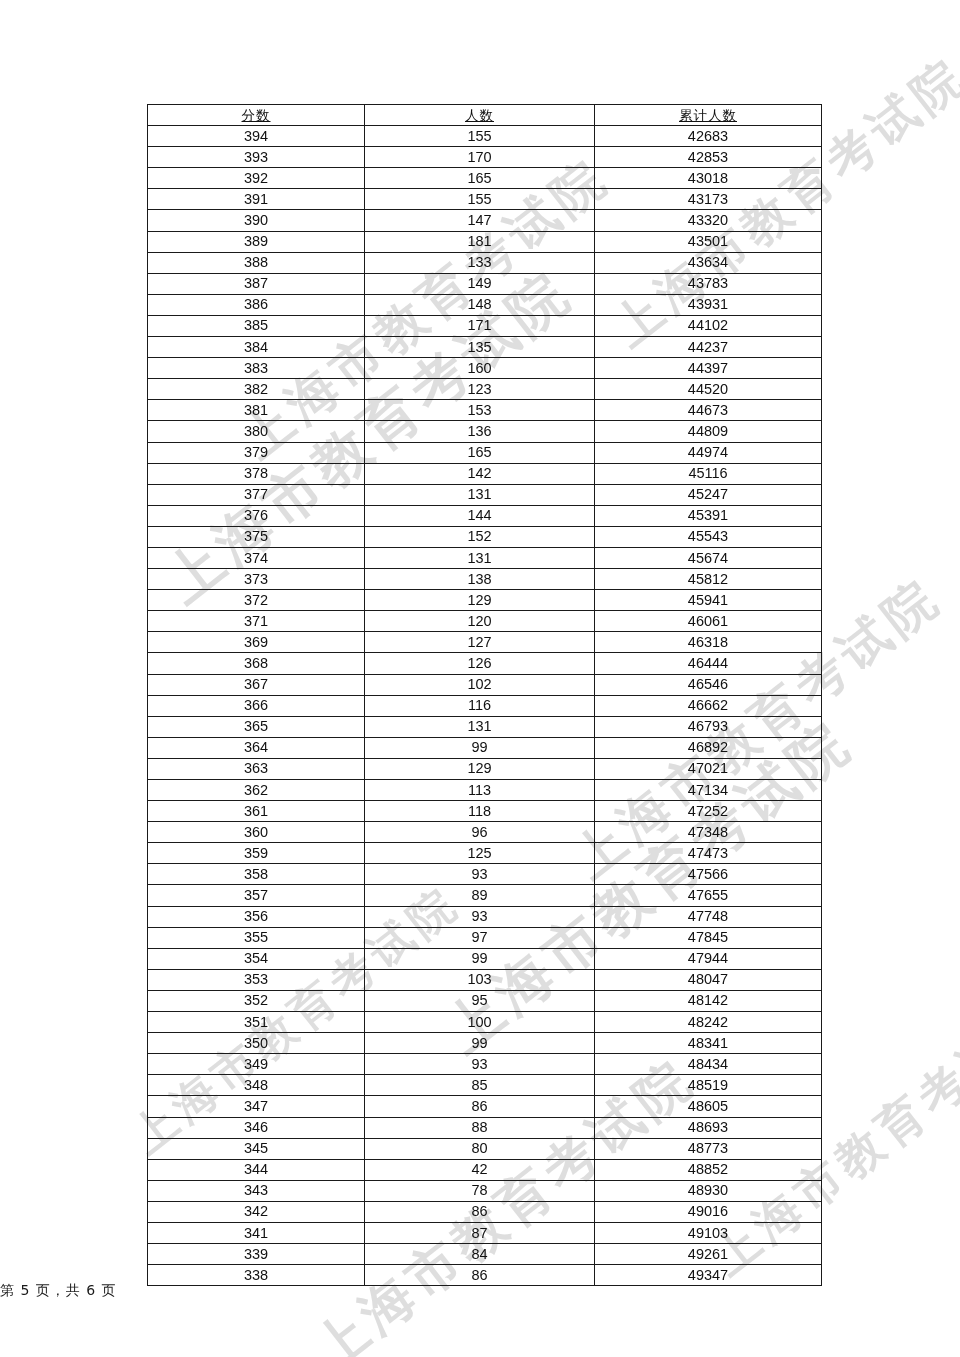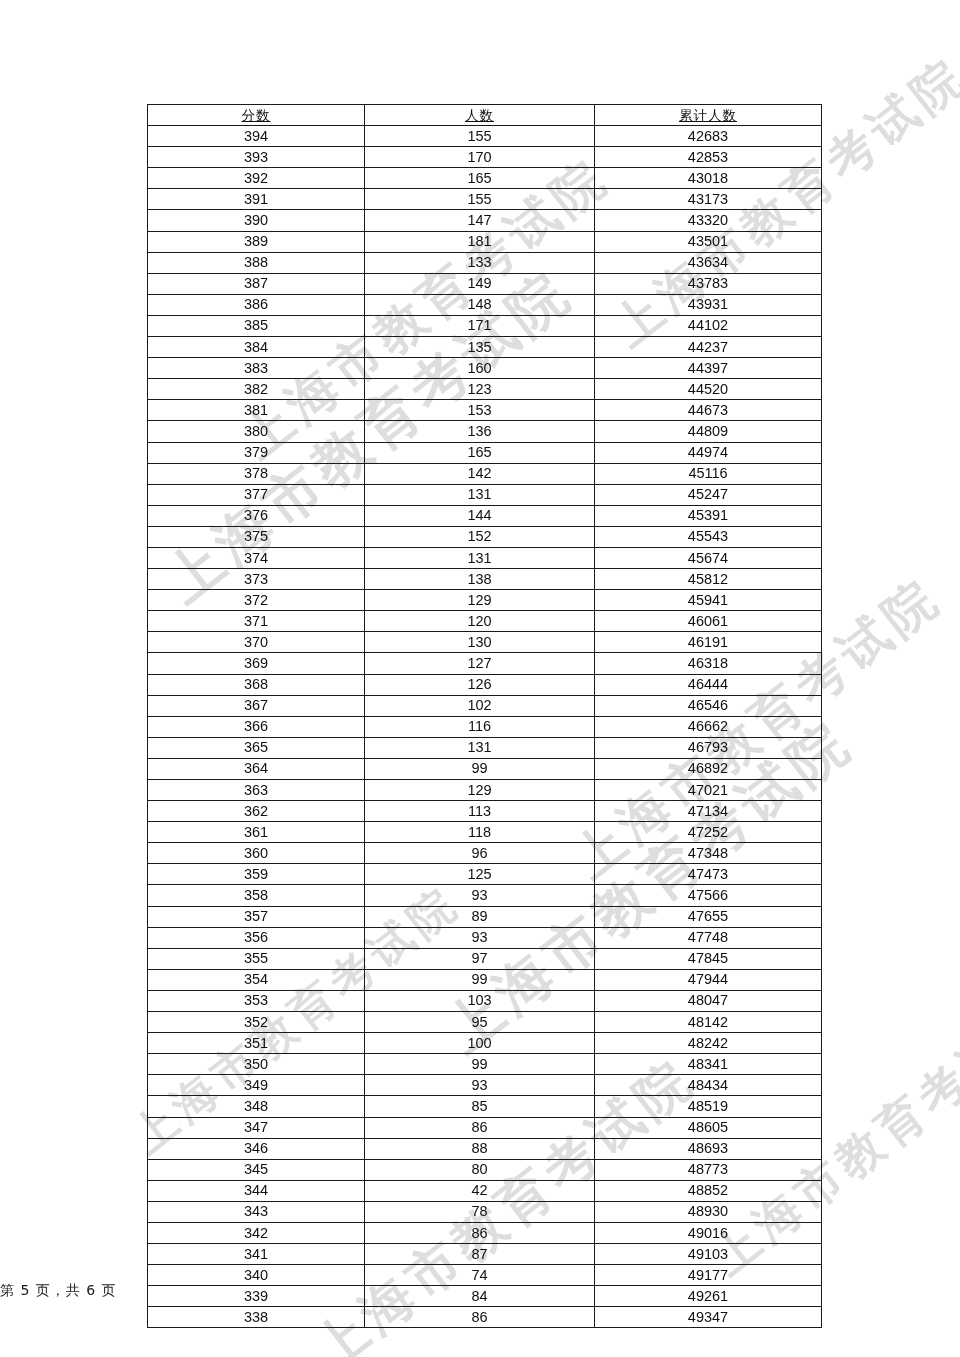--- a/index.html
+++ b/index.html
@@ -252,25 +252,20 @@
             <td>372</td>
             <td>129</td>
             <td>45941</td>
           </tr>
           <tr>
             <td>371</td>
             <td>120</td>
             <td>46061</td>
           </tr>
           <tr>
-            <td>370</td>
-            <td>130</td>
-            <td>46191</td>
-          </tr>
-          <tr>
             <td>369</td>
             <td>127</td>
             <td>46318</td>
           </tr>
           <tr>
             <td>368</td>
             <td>126</td>
             <td>46444</td>
           </tr>
           <tr>
@@ -402,25 +397,20 @@
             <td>342</td>
             <td>86</td>
             <td>49016</td>
           </tr>
           <tr>
             <td>341</td>
             <td>87</td>
             <td>49103</td>
           </tr>
           <tr>
-            <td>340</td>
-            <td>74</td>
-            <td>49177</td>
-          </tr>
-          <tr>
             <td>339</td>
             <td>84</td>
             <td>49261</td>
           </tr>
           <tr>
             <td>338</td>
             <td>86</td>
             <td>49347</td>
           </tr>
         </tbody>

